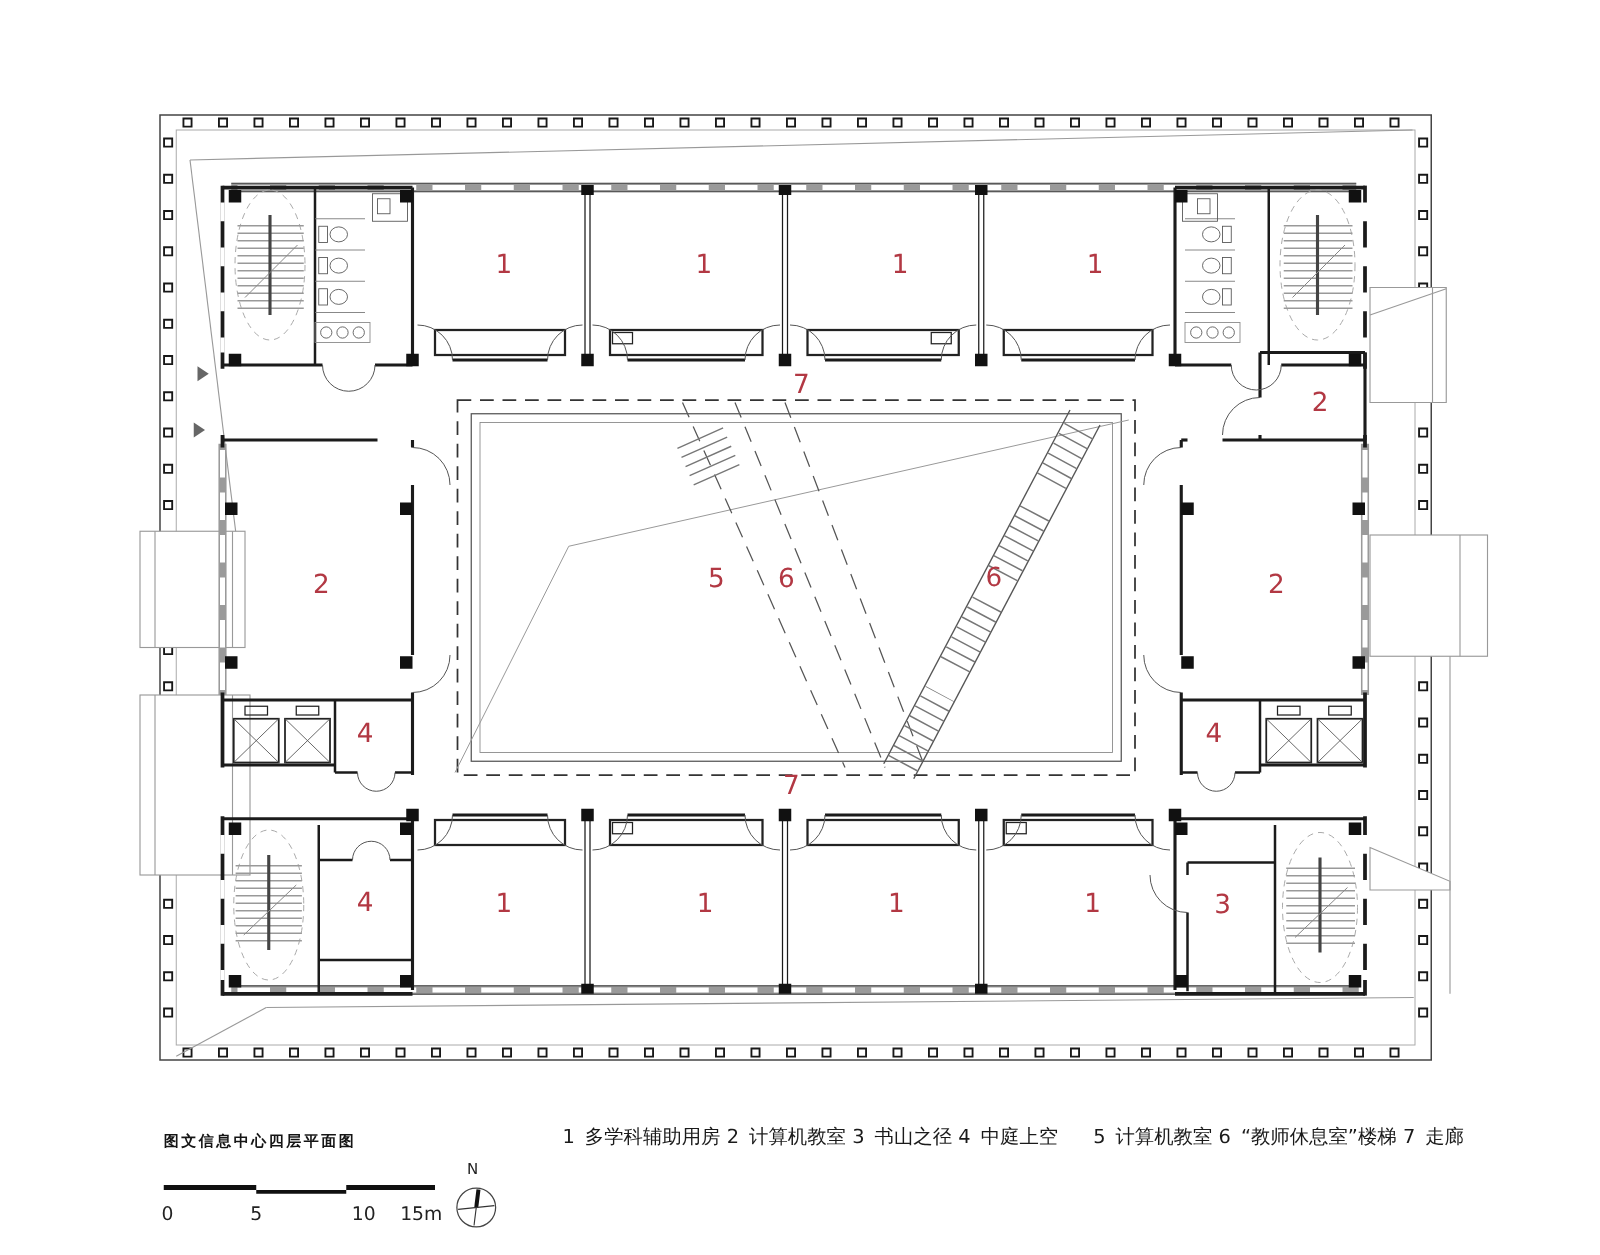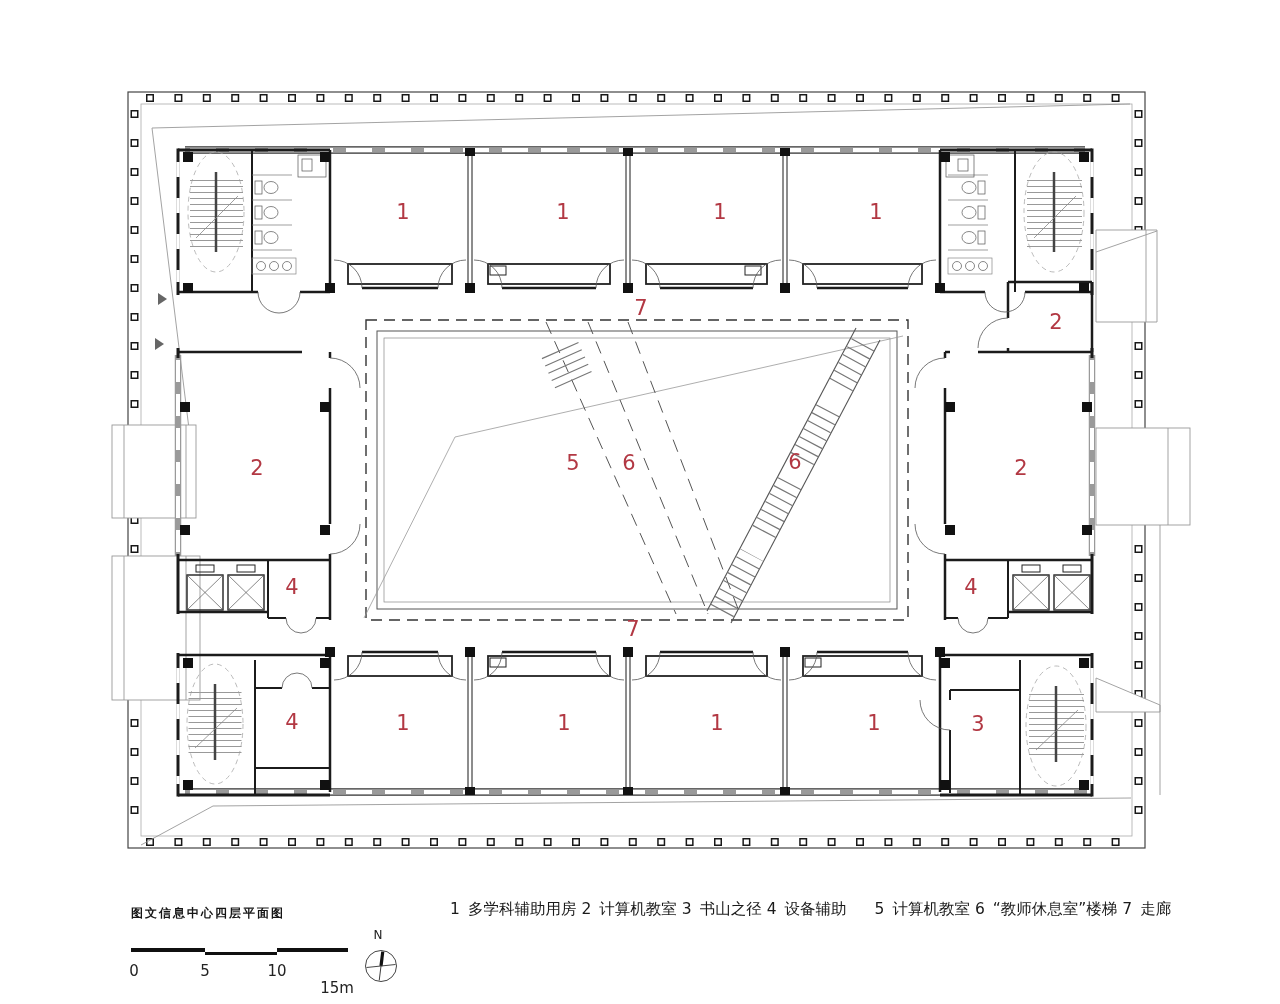--- a/index.html
+++ b/index.html
@@ -11,21 +11,21 @@
   .title{position:absolute;left:131px;top:905px;font-size:12px;color:#151515;
          font-weight:700;letter-spacing:2px;white-space:nowrap;}
   .scalebar{position:absolute;left:131px;top:948px;width:217px;}
   .bar{position:relative;height:8px;}
   .bar .seg{position:absolute;height:3.6px;background:#101010;}
   .seg1{left:0;width:74px;top:0;}
   .seg2{left:74px;width:72px;top:3.6px;}
   .seg3{left:146px;width:71px;top:0;}
   .ticks{position:relative;height:18px;margin-top:6px;font-size:15px;color:#222;}
   .ticks span{position:absolute;transform:translateX(-50%);}
-  .t0{left:3px;}.t5{left:74px;}.t10{left:146px;text-align:center;}.t15{left:206px;margin-top:17px;}
+  .t0{left:3px;}.t5{left:74px;}.t10{left:160px;text-align:center;}.t15{left:206px;}
   .north{position:absolute;left:358px;top:926px;}
   .legend{position:absolute;left:450px;top:901px;display:flex;gap:28px;
           font-size:15.5px;color:#1a1a1a;}
   .legend-col{display:flex;flex-direction:row;gap:5px;}
   .legend-row{white-space:nowrap;line-height:17.5px;}
   .legend-row .num{margin-right:8px;}
 </style>
 </head>
 <body>
 
@@ -439,21 +439,21 @@
       <div class="legend-row">
         <span class="num">1</span><span>多学科辅助用房</span>
       </div>
       <div class="legend-row">
         <span class="num">2</span><span>计算机教室</span>
       </div>
       <div class="legend-row">
         <span class="num">3</span><span>书山之径</span>
       </div>
       <div class="legend-row">
-        <span class="num">4</span><span>设备辅助</span>
+        <span class="num">4</span><span>中庭上空</span>
       </div>
     </div>
     <div class="legend-col">
       <div class="legend-row">
         <span class="num">5</span><span>计算机教室</span>
       </div>
       <div class="legend-row">
         <span class="num">6</span><span>“教师休息室”楼梯</span>
       </div>
       <div class="legend-row">

